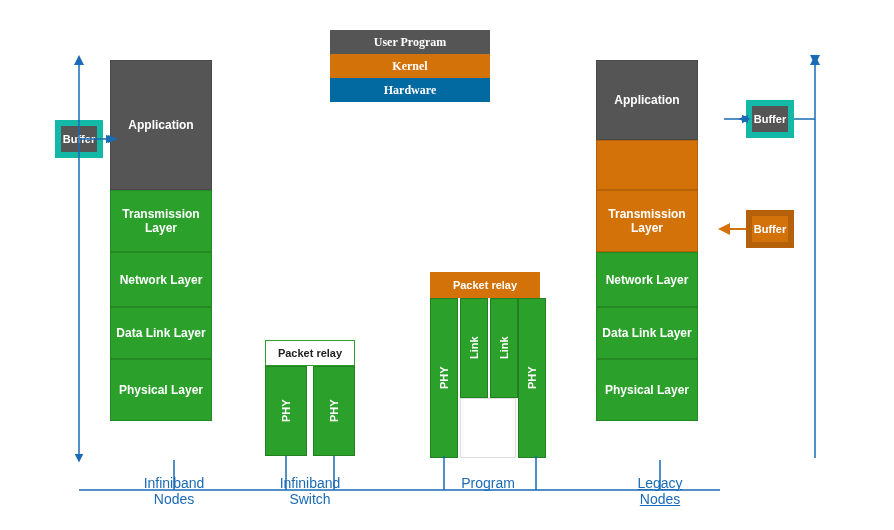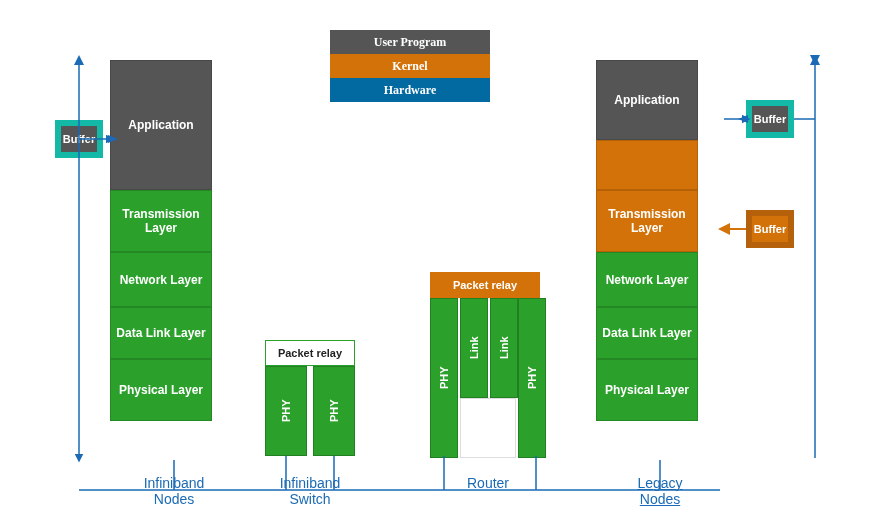--- a/index.html
+++ b/index.html
@@ -174,21 +174,21 @@
   <div style="position:absolute; left:460px; top:398px; width:56px; height:60px; background:white; border:1px solid #ddd;"></div>
 
   <div class="buffer-box" style="left:55px; top:120px; width:48px; height:38px;">Buffer</div>
 
   <div class="buffer-box" style="left:746px; top:100px; width:48px; height:38px;">Buffer</div>
 
   <div class="buffer-box" style="left:746px; top:210px; width:48px; height:38px; background:#d4720a; border-color:#b5600a;">Buffer</div>
 
   <div class="node-label" style="left:110px; top:475px; width:128px;">Infiniband<br>Nodes</div>
   <div class="node-label" style="left:265px; top:475px; width:90px;">Infiniband<br>Switch</div>
-  <div class="node-label" style="left:430px; top:475px; width:116px;">Router</div>
+  <div class="node-label" style="left:430px; top:475px; width:116px;">Program</div>
   <div class="node-label" style="left:596px; top:475px; width:128px;text-decoration:underline;">Legacy<br>Nodes</div>
 
   <svg class="arrows">
 
     <line x1="79" y1="60" x2="79" y2="458" stroke="#1a6ab5" stroke-width="1.5" marker-end="url(#arrowBlue)"></line>
 
     <line x1="103" y1="139" x2="110" y2="139" stroke="#1a6ab5" stroke-width="1.5" marker-end="url(#arrowBlue)"></line>
 
     <line x1="79" y1="139" x2="103" y2="139" stroke="#1a6ab5" stroke-width="1.5"></line>
 

